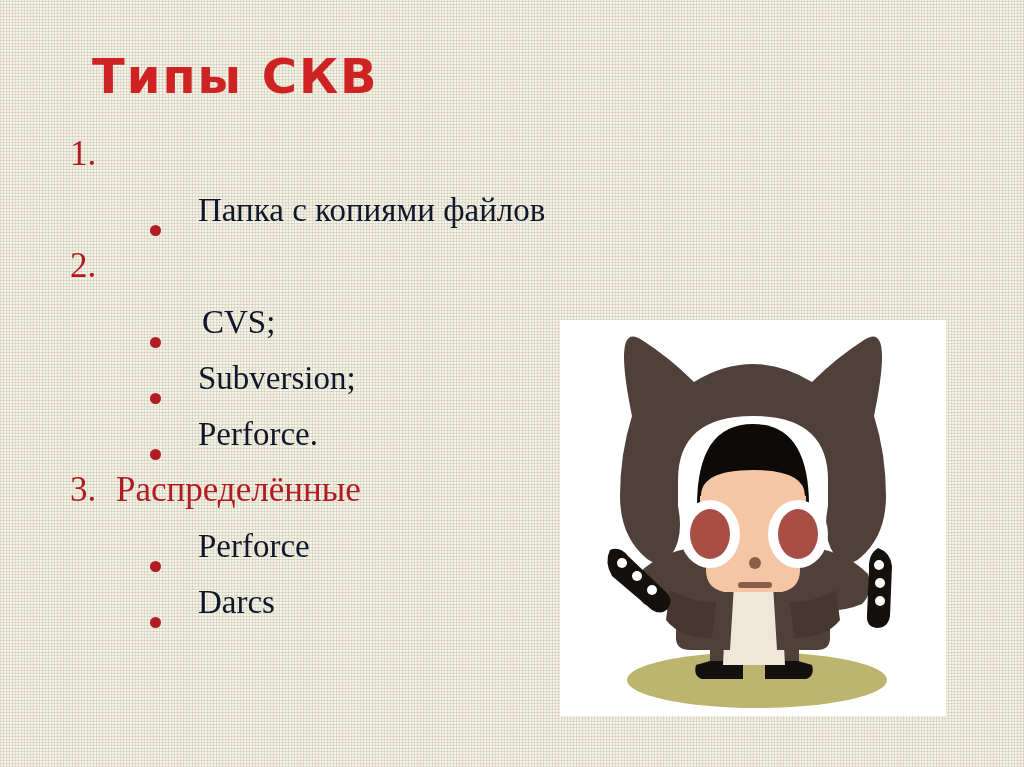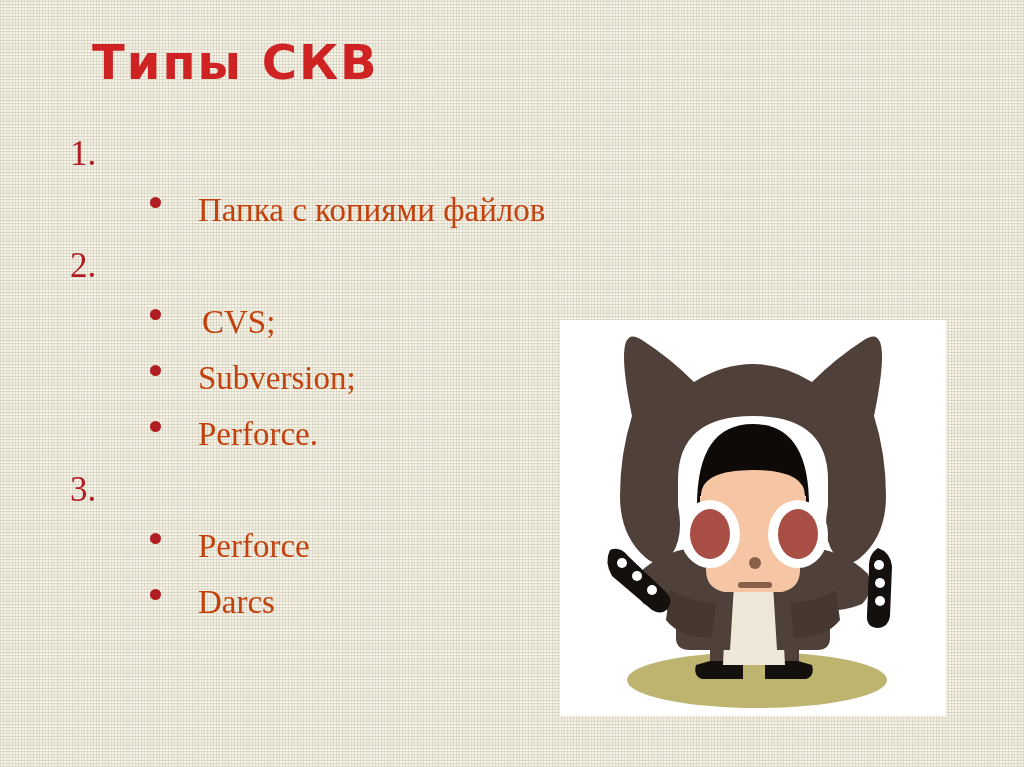--- a/index.html
+++ b/index.html
@@ -51,21 +51,21 @@
         rgba(255,255,255,0.00) 5px);
     opacity: 0.85;
     z-index: 1;
   }
   #slide > * { position: relative; z-index: 2; }
 
   
   #title {
     position: absolute;
     left: 92px;
-    top: 38px;
+    top: 52px;
     font-family: "DejaVu Sans", "Liberation Sans", sans-serif;
     font-weight: bold;
     font-size: 48px;
     letter-spacing: 2px;
     color: #cf2222;
     line-height: 1;
     white-space: nowrap;
   }
 
   
@@ -84,22 +84,22 @@
     height: 56px;
     white-space: nowrap;
   }
   .lvl1 .num {
     width: 46px;
     flex: 0 0 46px;
     text-align: left;
   }
   .lvl2 {
     display: flex;
-    align-items: center;
-    color: #c2410c;
+    align-items: flex-end;
+    color: #0f172a;
     font-size: 33px;
     line-height: 56px;
     height: 56px;
     white-space: nowrap;
     padding-left: 78px;
   }
   .lvl2 .dot {
     flex: 0 0 50px;
     width: 50px;
     position: relative;
@@ -163,20 +163,21 @@
       <span class="label">Subversion;</span>
     </div>
 
     <div class="lvl2">
       <span class="dot"></span>
       <span class="label">Perforce.</span>
     </div>
 
     <div class="lvl1">
       <span class="num">3.</span>
+      <span class="label">Распределённые</span>
     </div>
 
 
     <div class="lvl2">
       <span class="dot"></span>
       <span class="label">Perforce</span>
     </div>
 
 
     <div class="lvl2">

